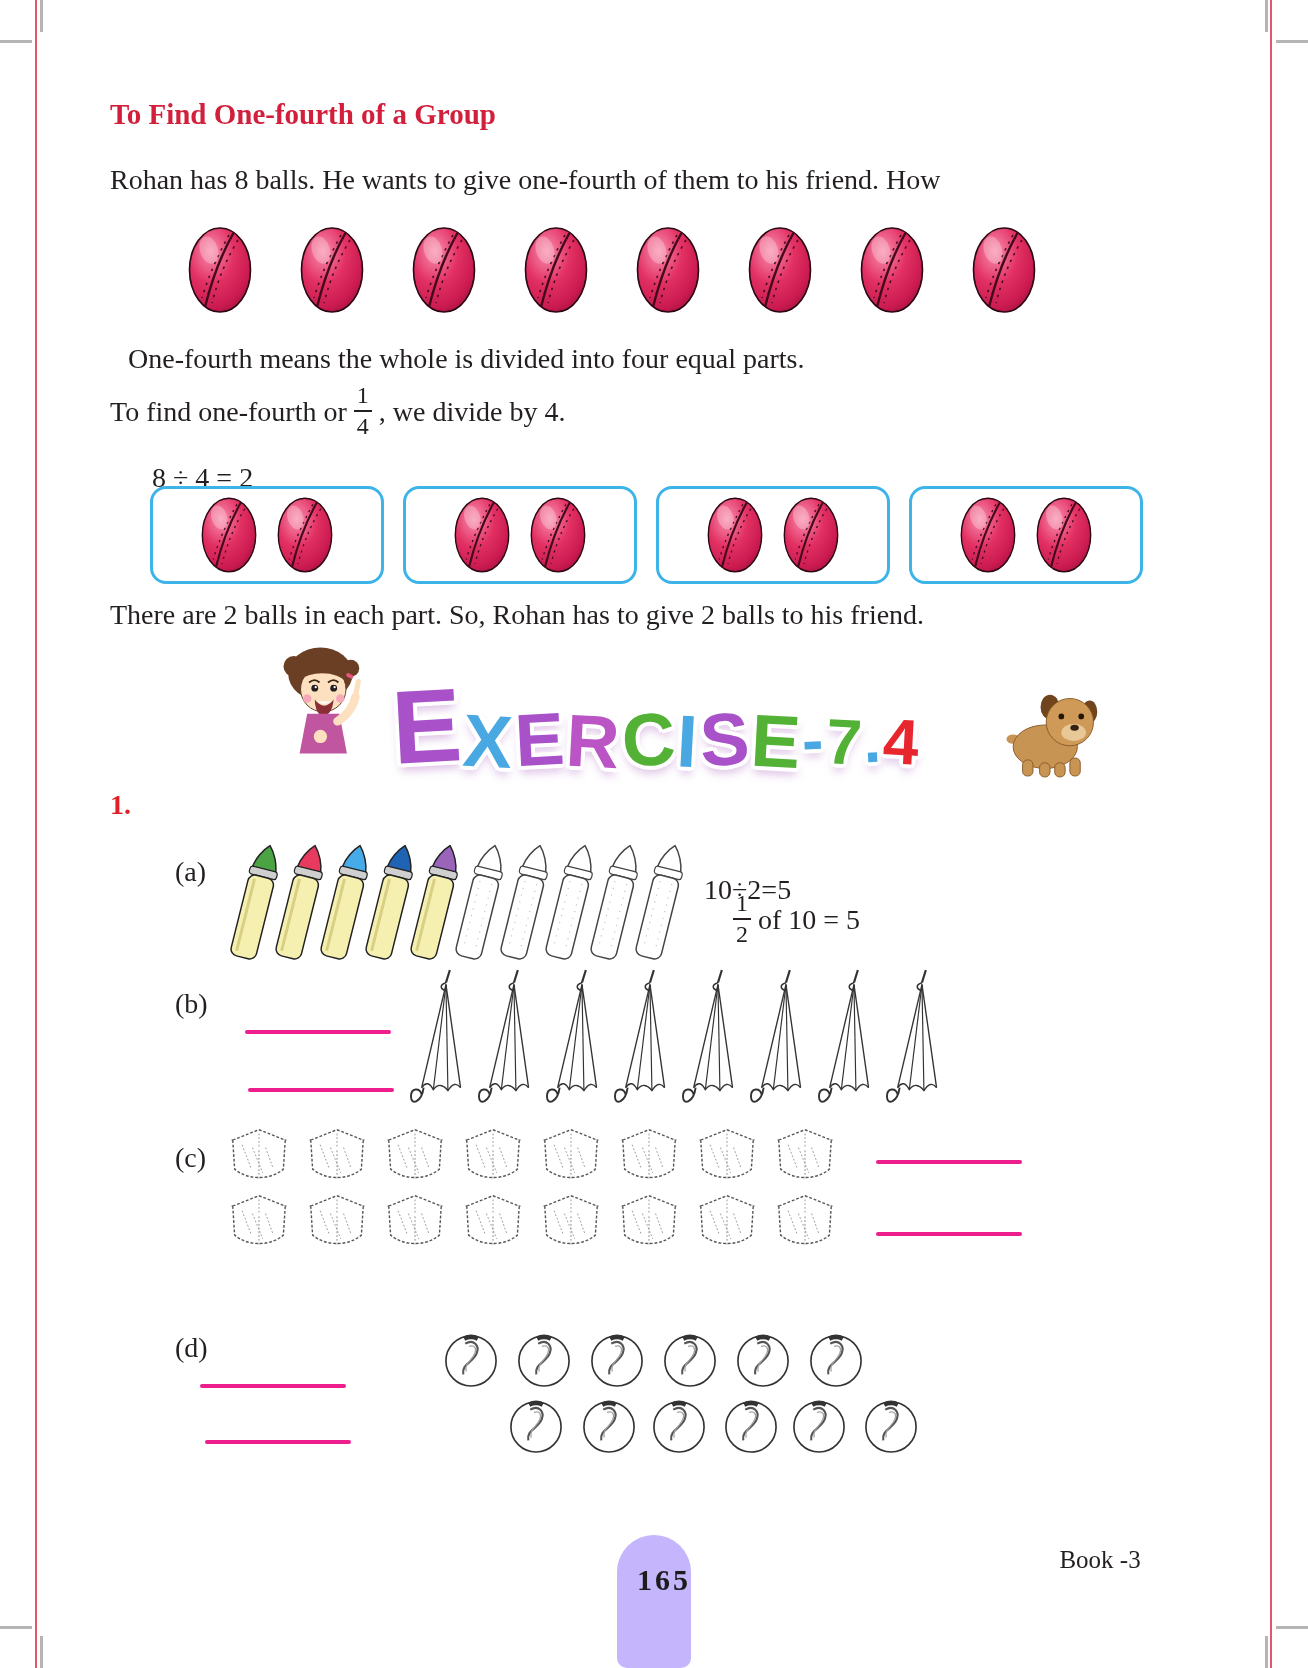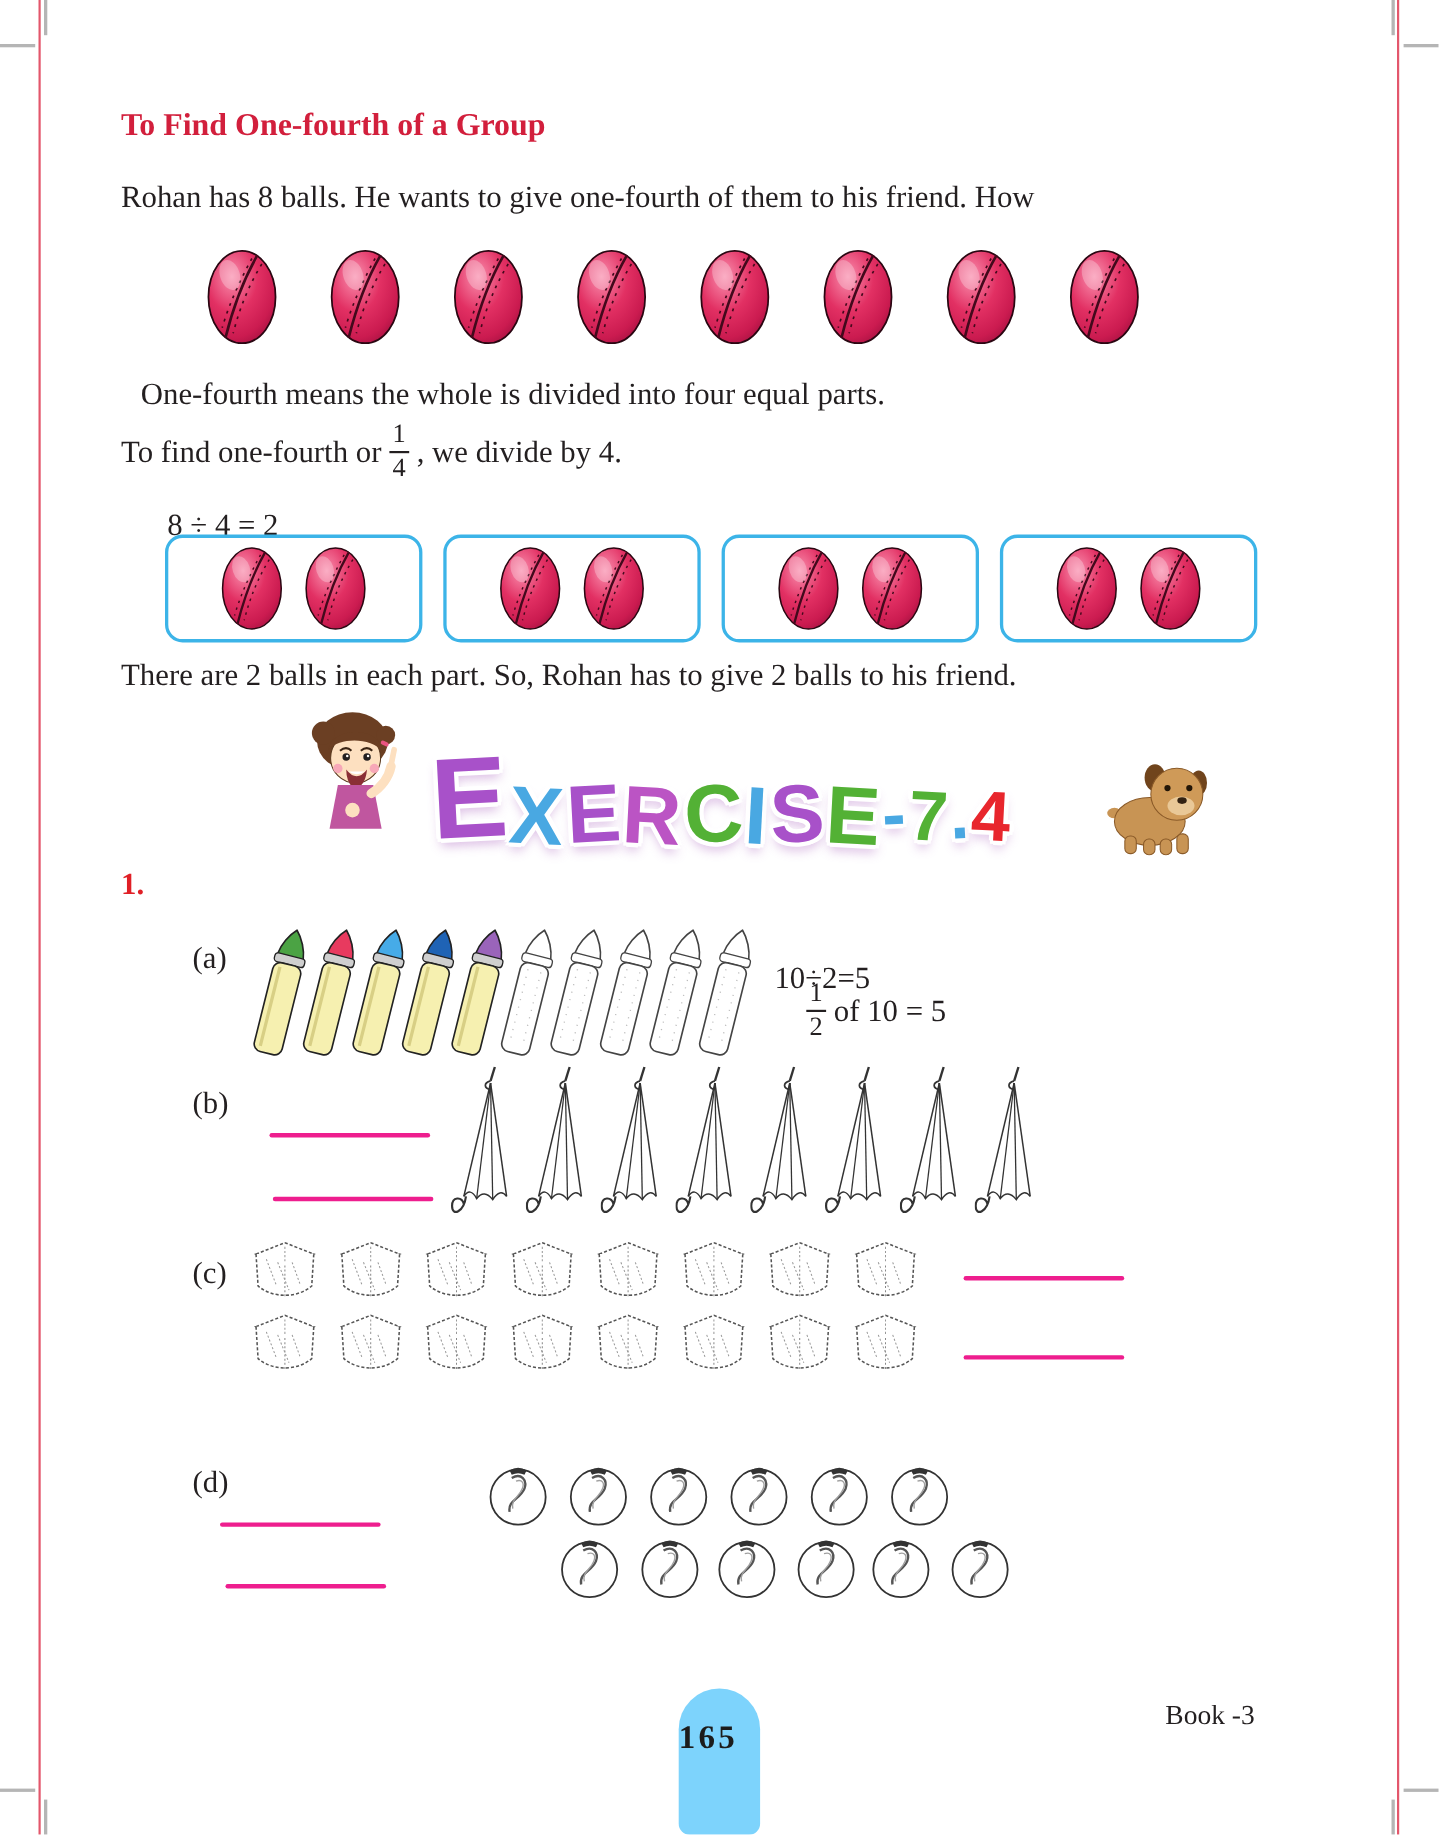--- a/index.html
+++ b/index.html
@@ -30,22 +30,22 @@
   .bletter{font-family:"Liberation Sans", sans-serif;font-weight:900;font-size:74px;line-height:.9;
     letter-spacing:2px;
     text-shadow:-3px -3px 0 #fff,3px -3px 0 #fff,-3px 3px 0 #fff,3px 3px 0 #fff,
                 -4px 0 0 #fff,4px 0 0 #fff,0 -4px 0 #fff,0 4px 0 #fff,
                 0 7px 10px rgba(170,100,190,.45);}
   .bletter.big{font-size:104px;}
   .bletter.num{font-size:64px;padding-bottom:4px;}
   .banner span:nth-child(odd){transform:rotate(-3deg);}
   .banner span:nth-child(even){transform:rotate(3deg) translateY(2px);}
   
-  .page-tab{position:absolute;left:617px;top:1535px;width:74px;height:133px;background:#7dd3fc;
-            border-radius:37px 37px 10px 10px;display:flex;justify-content:flex-start;}
+  .page-tab{position:absolute;left:617px;top:1535px;width:74px;height:133px;background:#c4b5fd;
+            border-radius:37px 37px 10px 10px;display:flex;justify-content:flex-end;}
   .page-tab .pnum{margin-top:28px;font-weight:bold;font-size:30px;letter-spacing:3px;color:#1c1c1c;}
   .book-label{position:absolute;left:1000px;top:1546px;width:200px;text-align:center;font-size:25px;}
   svg.icon{position:absolute;overflow:visible;}
 </style>
 </head>
 <body>
 
 <div id="page">
 
   <svg width="0" height="0" style="position:absolute">

